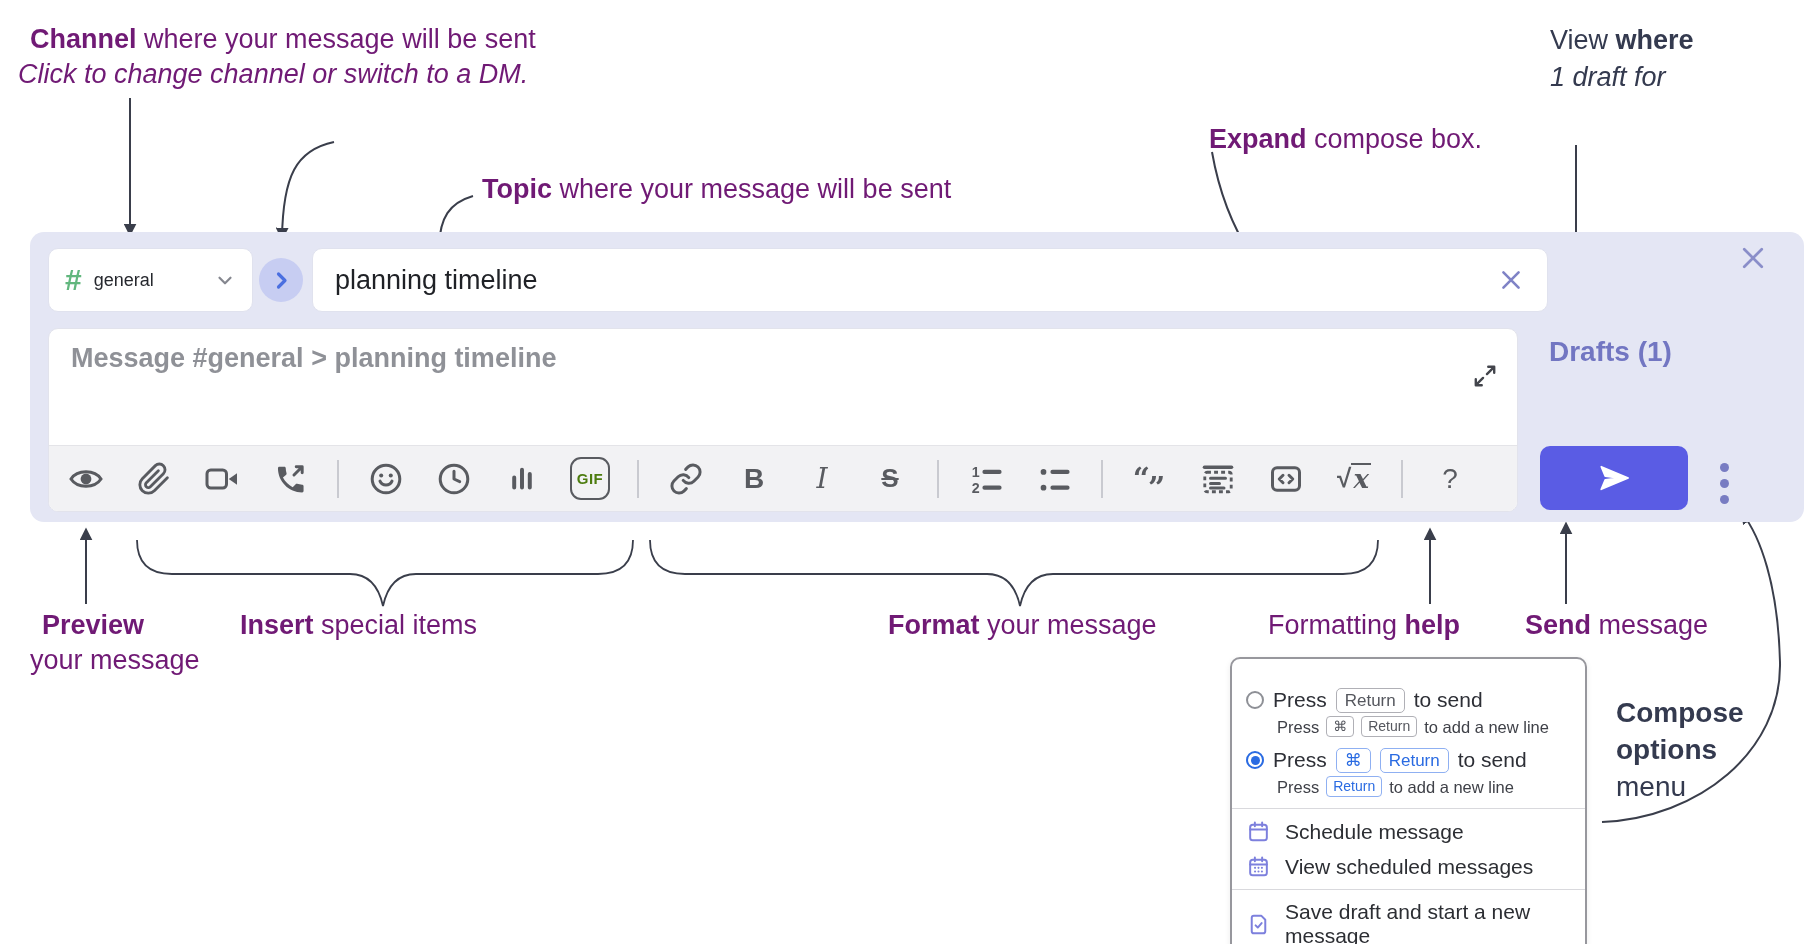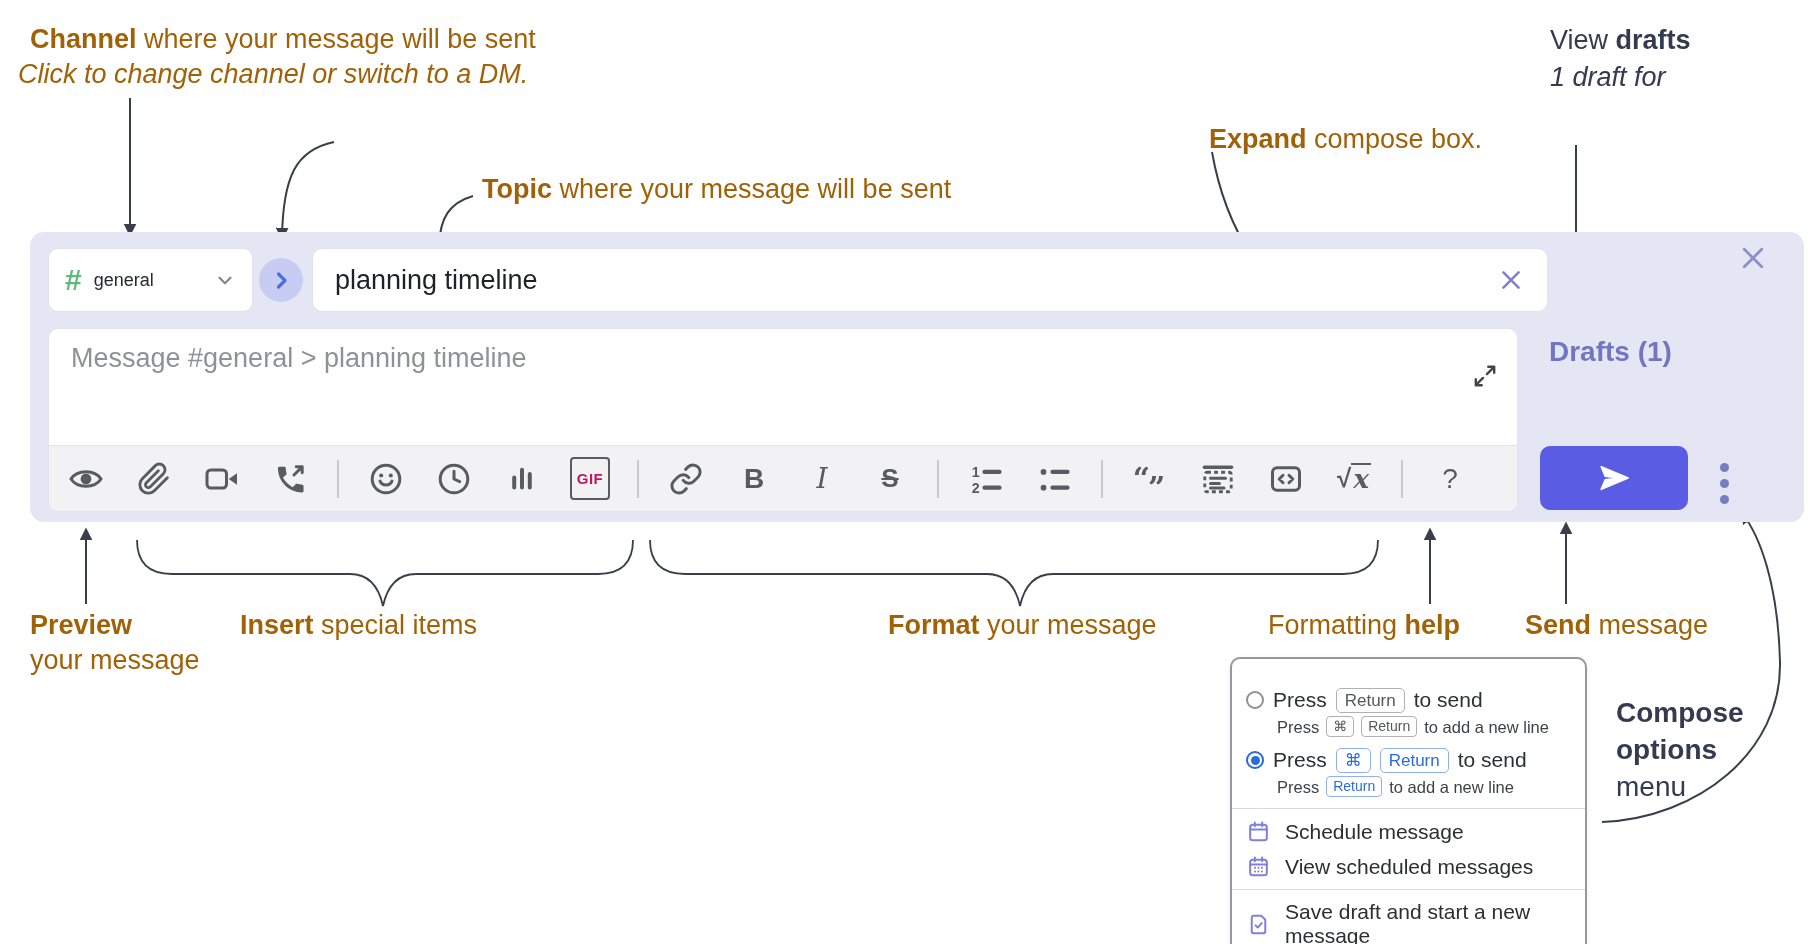--- a/index.html
+++ b/index.html
@@ -1,19 +1,19 @@
 <!DOCTYPE html>
 <html><head>
 <meta charset="utf-8">
 <style>
   html,body{margin:0;padding:0;background:#fff;}
   .canvas{position:relative;width:1814px;height:944px;background:#fff;overflow:hidden;
     font-family:"Liberation Sans",sans-serif;color:#343a4f;}
   
-  .ann{position:absolute;font-size:27px;line-height:34px;white-space:nowrap;color:#a16207;}
+  .ann{position:absolute;font-size:27px;line-height:34px;white-space:nowrap;color:#701a75;}
   .ann b{font-weight:700;}
   .ann.it{font-style:italic;}
   .ann-block{position:absolute;font-size:27px;line-height:37px;color:#343a4f;white-space:nowrap;}
   .ann-block .it{font-style:italic;}
   .ann-block b{font-weight:700;}
   .overlay-svg{position:absolute;left:0;top:0;pointer-events:none;}
   
   .panel{position:absolute;left:30px;top:232px;width:1774px;height:290px;background:#e4e6f4;border-radius:14px;}
   .chan-btn{position:absolute;left:18px;top:16px;width:205px;height:64px;background:#fff;
     border:1px solid #e0e2ee;border-radius:10px;display:flex;align-items:center;gap:12px;
@@ -25,31 +25,31 @@
   .topic-input-wrap{position:absolute;left:282px;top:16px;width:1236px;height:64px;background:#fff;
     border:1px solid #e0e2ee;border-radius:10px;box-sizing:border-box;display:flex;align-items:center;}
   .topic-input{flex:1;border:none;outline:none;background:transparent;font-family:inherit;
     font-size:27px;color:#1f2126;padding:0 0 0 22px;}
   .icon-btn{background:none;border:none;padding:0;cursor:pointer;display:flex;align-items:center;justify-content:center;}
   .clear-x{width:40px;height:40px;margin-right:16px;color:#7f83c6;}
   .close-x{position:absolute;left:1707px;top:10px;width:32px;height:32px;color:#8a8ec9;}
   .msg-box{position:absolute;left:18px;top:96px;width:1470px;height:184px;background:#fff;
     border:1px solid #e2e3ec;border-radius:10px;box-sizing:border-box;}
   .msg-input{position:absolute;left:20px;top:12px;width:1380px;height:100px;border:none;outline:none;
-    resize:none;background:transparent;font-family:inherit;font-size:27px;color:#1f2126;}
+    resize:none;background:transparent;font-family:inherit;font-size:27px;color:#1f2126;font-weight:bold;}
   .msg-input::placeholder{color:#8f9197;opacity:1;}
   .expand-btn{position:absolute;right:18px;top:33px;width:28px;height:28px;color:#43454c;}
   .toolbar{position:absolute;left:0;bottom:0;width:100%;height:66px;background:#f2f2f4;
     border-top:1px solid #e4e4e8;border-radius:0 0 9px 9px;display:flex;align-items:center;
     padding-left:16px;box-sizing:border-box;column-gap:26px;}
   .ticon{width:42px;height:42px;display:flex;align-items:center;justify-content:center;
     color:#595b60;background:none;border:none;padding:0;cursor:pointer;flex:0 0 auto;}
   .tdiv{width:2px;height:38px;background:#c9cad0;flex:0 0 auto;}
-  .gif-chip{border:2.4px solid #595b60;border-radius:4px;font-size:15px;font-weight:700;
-    letter-spacing:.5px;padding:12px 5px;line-height:1;color:#be185d;}
+  .gif-chip{border:2.4px solid #595b60;border-radius:11px;font-size:15px;font-weight:700;
+    letter-spacing:.5px;padding:12px 5px;line-height:1;color:#4d7c0f;}
   .t-bold{font-size:28px;font-weight:700;}
   .t-italic{font-size:28px;font-style:italic;font-family:"DejaVu Serif",serif;}
   .t-strike{font-size:26px;font-weight:600;text-decoration:line-through;}
   .t-help{font-size:28px;}
   .quote-ic{font-family:"DejaVu Serif",serif;font-weight:700;font-size:30px;line-height:1;}
   .quote-ic .q2{position:relative;top:9px;left:-2px;}
   .sqrt-ic{display:flex;align-items:flex-start;font-size:26px;font-weight:600;}
   .sqrt-x{font-family:"DejaVu Serif",serif;font-style:italic;border-top:2.4px solid currentColor;
     padding:0 2px;line-height:1.15;font-weight:600;}
   .drafts-link{position:absolute;left:1513px;top:103px;font-size:28px;font-weight:700;
@@ -103,21 +103,21 @@
       <path stroke-width="1.8" d="M137,540 Q137,574 172,574 L350,574 Q376,574 383,606 Q390,574 416,574 L598,574 Q633,574 633,540"></path>
       <path stroke-width="1.8" d="M650,540 Q650,574 685,574 L987,574 Q1013,574 1020,606 Q1027,574 1053,574 L1343,574 Q1378,574 1378,540"></path>
     </g>
   </svg>
 
   <div class="ann" style="left:30px;top:22px"><b>Channel</b><span> where your message will be sent</span></div>
   <div class="ann it" style="left:18px;top:57px">Click to change channel or switch to a DM.</div>
   <div class="ann" style="left:482px;top:172px"><b>Topic</b><span> where your message will be sent</span></div>
   <div class="ann" style="left:1209px;top:122px"><b>Expand</b><span> compose box.</span></div>
   <div class="ann-block" style="left:1550px;top:22px">
-    <div><span>View </span><b>drafts</b></div>
+    <div><span>View </span><b>where</b></div>
     <div class="it">1 draft for</div>
   </div>
 
   <div class="panel">
 
     <div class="chan-btn">
       <span class="hash">#</span>
       <span class="chan-name">general</span>
       <svg width="22" height="22" viewBox="0 0 24 24">
         <path d="M6,9.5 L12,15.5 L18,9.5" fill="none" stroke="#85878f" stroke-width="2.4" stroke-linecap="round" stroke-linejoin="round"></path>
@@ -274,21 +274,21 @@
       </svg>
     </button>
 
     <button class="kebab">
       <i></i>
         <i></i>
         <i></i>
     </button>
   </div>
 
-  <div class="ann" style="left:30px;top:608px"><b>Preview</b></div>
+  <div class="ann" style="left:42px;top:608px"><b>Preview</b></div>
   <div class="ann" style="left:30px;top:643px">your message</div>
   <div class="ann" style="left:240px;top:608px"><b>Insert</b><span> special items</span></div>
   <div class="ann" style="left:888px;top:608px"><b>Format</b><span> your message</span></div>
   <div class="ann" style="left:1268px;top:608px"><span>Formatting </span><b>help</b></div>
   <div class="ann" style="left:1525px;top:608px"><b>Send</b><span> message</span></div>
   <div class="ann-block" style="left:1616px;top:694px;font-size:28px">
     <div><b>Compose</b></div>
     <div><b>options</b></div>
     <div>menu</div>
   </div>

